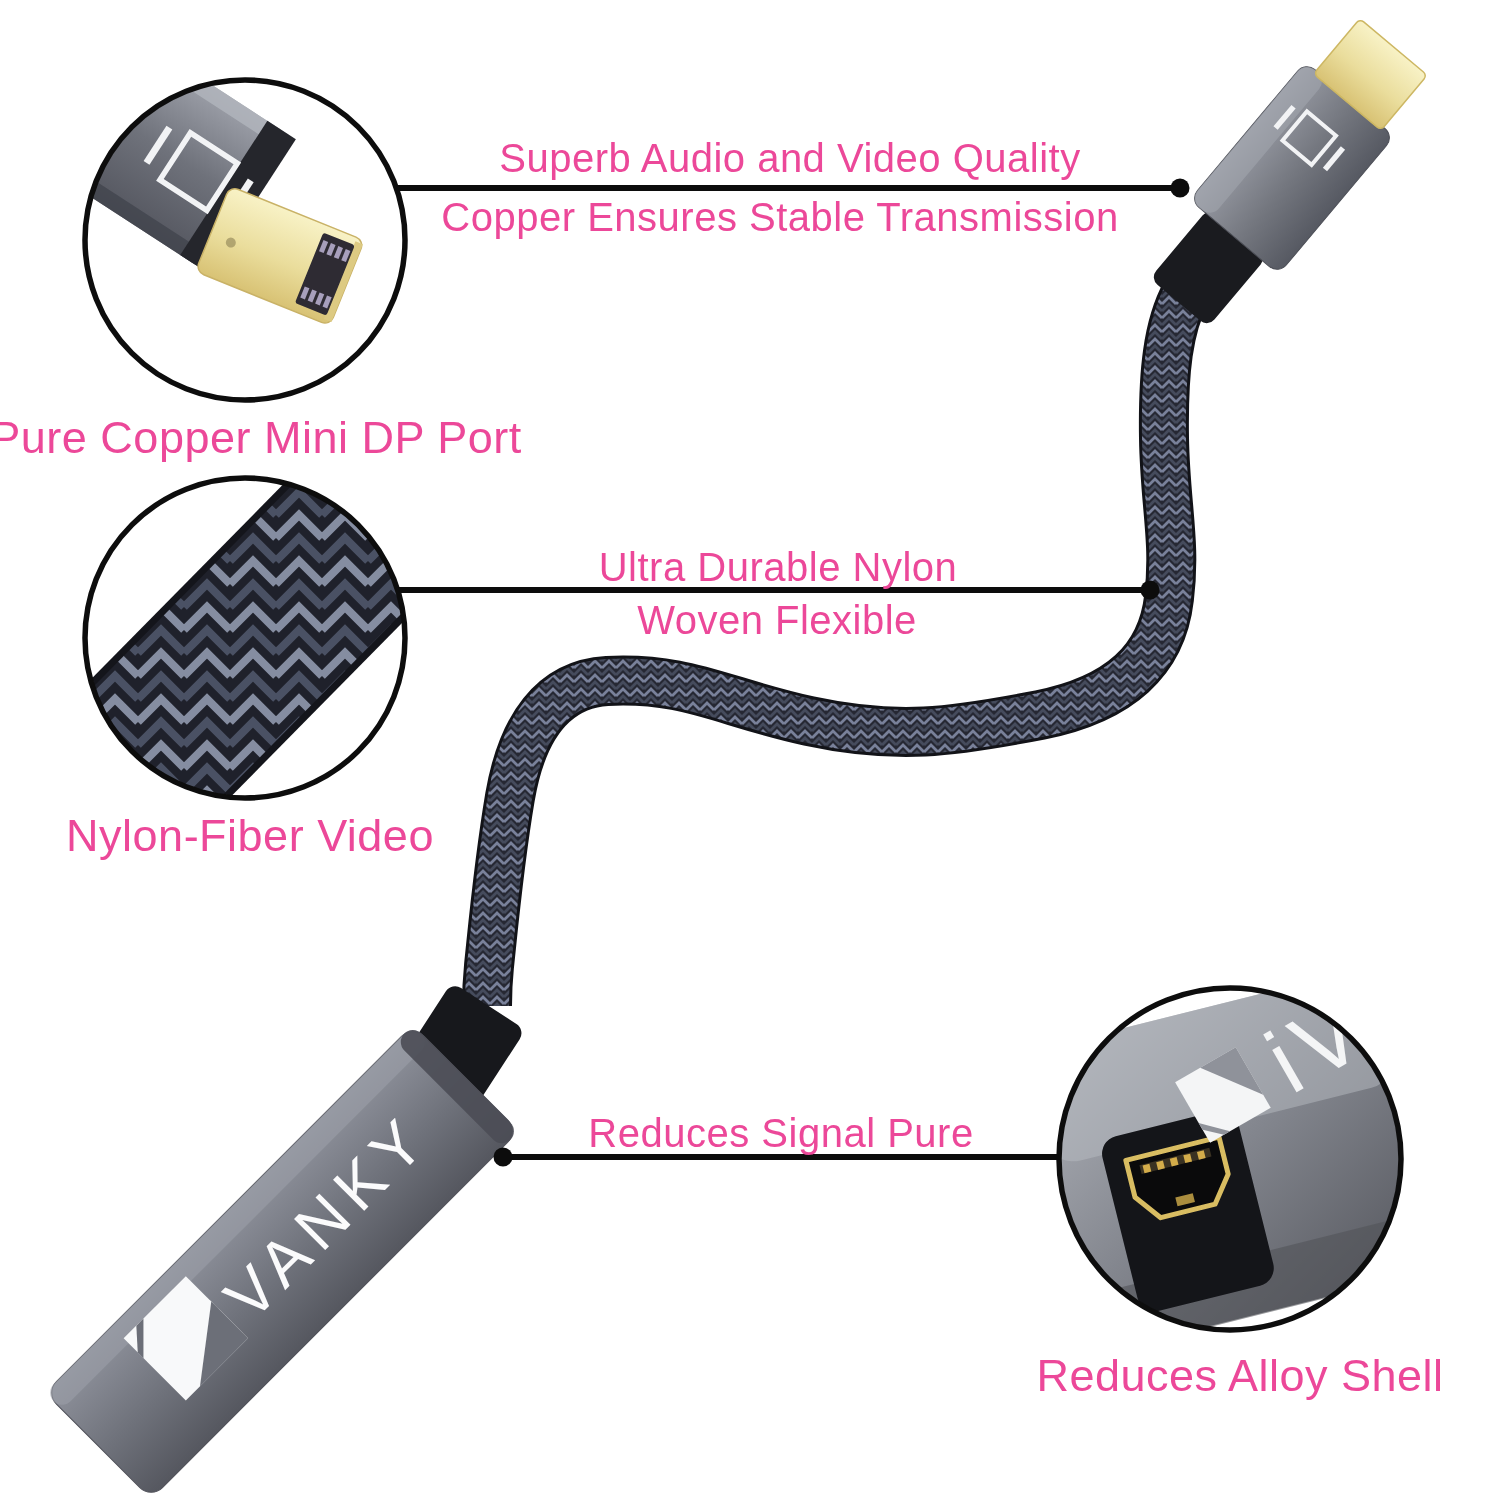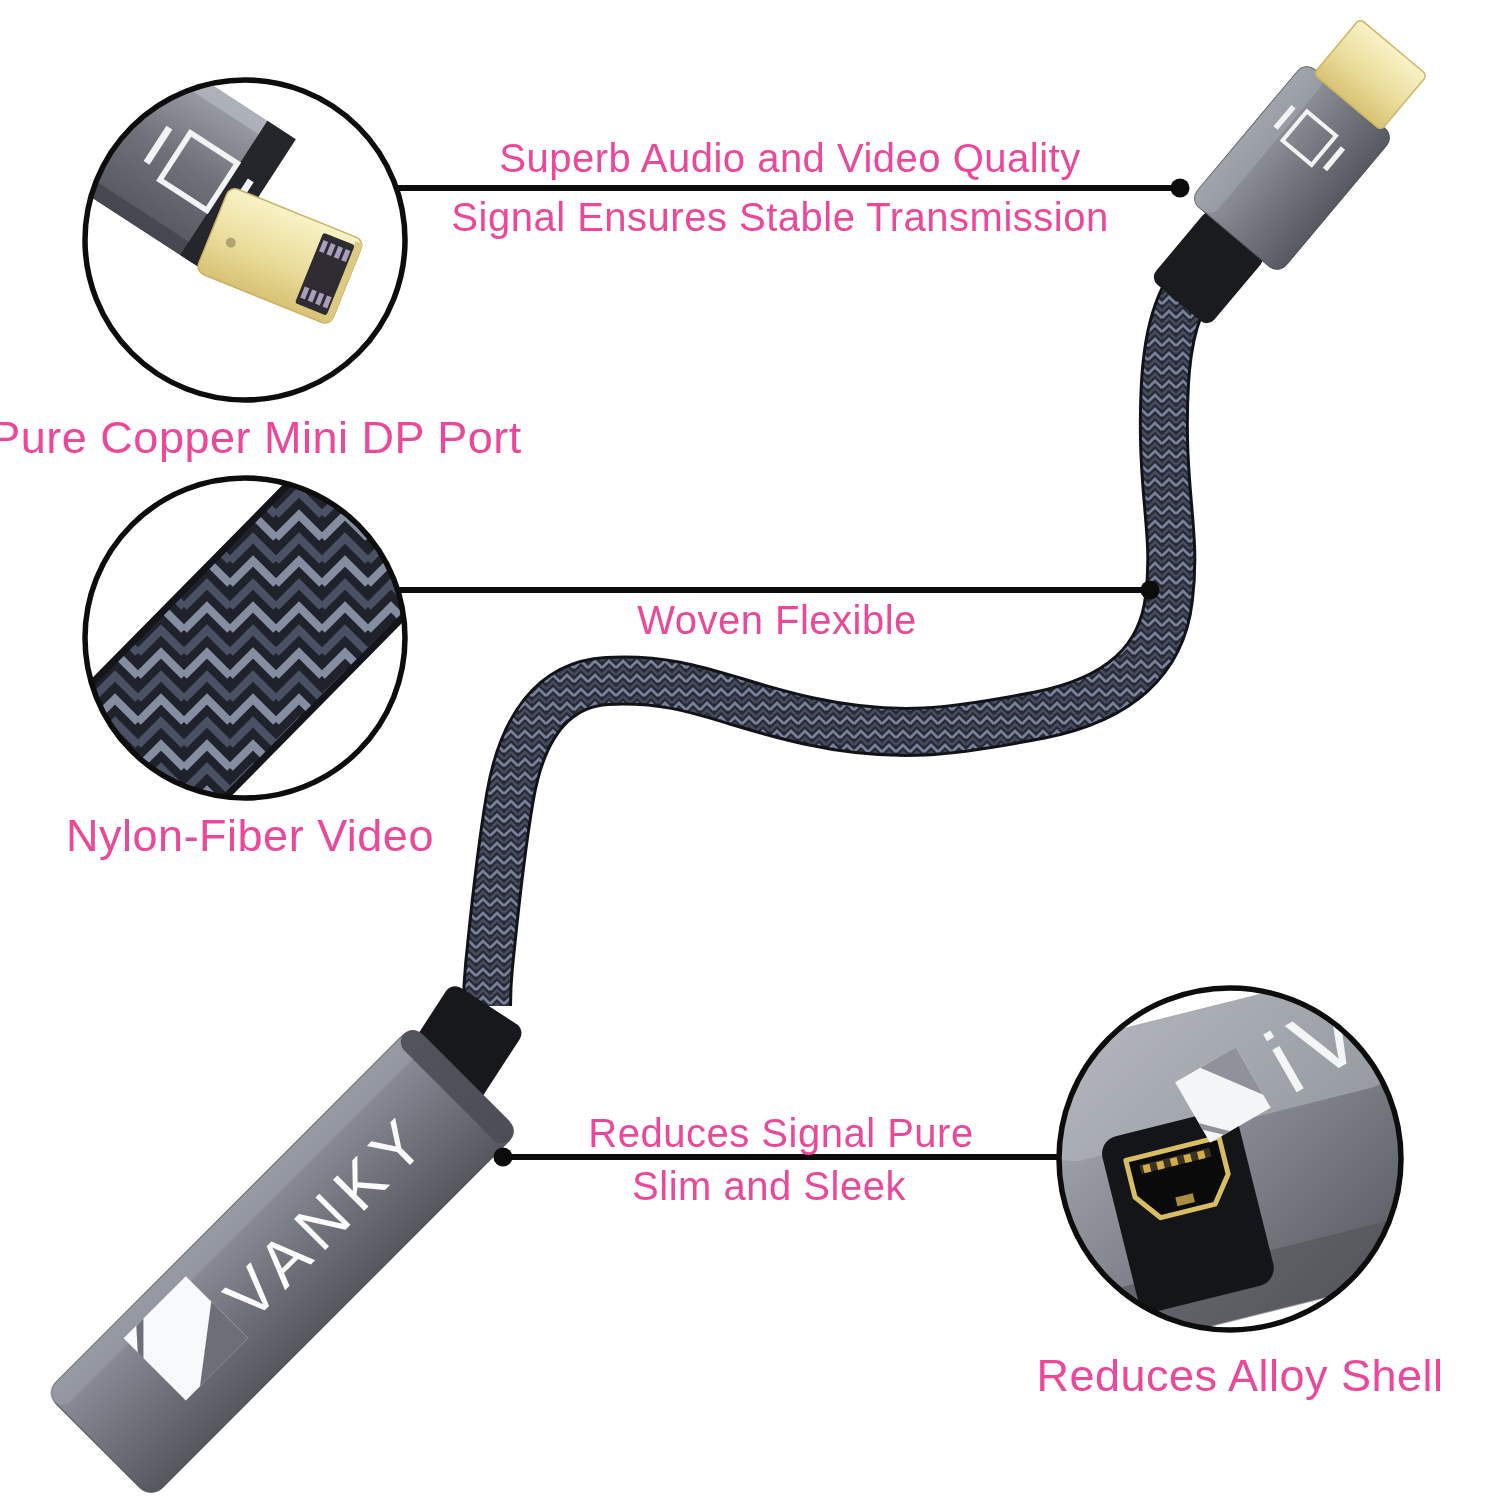--- a/index.html
+++ b/index.html
@@ -180,24 +180,24 @@
     <line x1="396" y1="188" x2="1180" y2="188"></line>
     <line x1="398" y1="590" x2="1150" y2="590"></line>
     <line x1="503" y1="1157" x2="1059" y2="1157"></line>
   </g>
   <circle cx="1180" cy="188" r="9.5" fill="#0c0c0c"></circle>
   <circle cx="1150" cy="590" r="9.5" fill="#0c0c0c"></circle>
   <circle cx="503" cy="1157" r="9.5" fill="#0c0c0c"></circle>
 </svg>
 
 <div class="lbl feature" style="left:790px;top:137px;">Superb Audio and Video Quality</div>
-<div class="lbl feature" style="left:780px;top:196px;">Signal Ensures Stable Transmission</div>
-
+<div class="lbl feature" style="left:780px;top:196px;">Copper Ensures Stable Transmission</div>
+
+<div class="lbl feature" style="left:778px;top:546px;">Ultra Durable Nylon</div>
 <div class="lbl feature" style="left:777px;top:599px;">Woven Flexible</div>
 
 <div class="lbl feature" style="left:781px;top:1112px;">Reduces Signal Pure</div>
-<div class="lbl feature" style="left:769px;top:1165px;">Slim and Sleek</div>
 
 <div class="lbl callout" style="left:256px;top:414px;">Pure Copper Mini DP Port</div>
 <div class="lbl callout" style="left:250px;top:812px;">Nylon-Fiber Video</div>
 <div class="lbl callout" style="left:1240px;top:1352px;">Reduces Alloy Shell</div>
 
 </div>
 
 </body></html>

